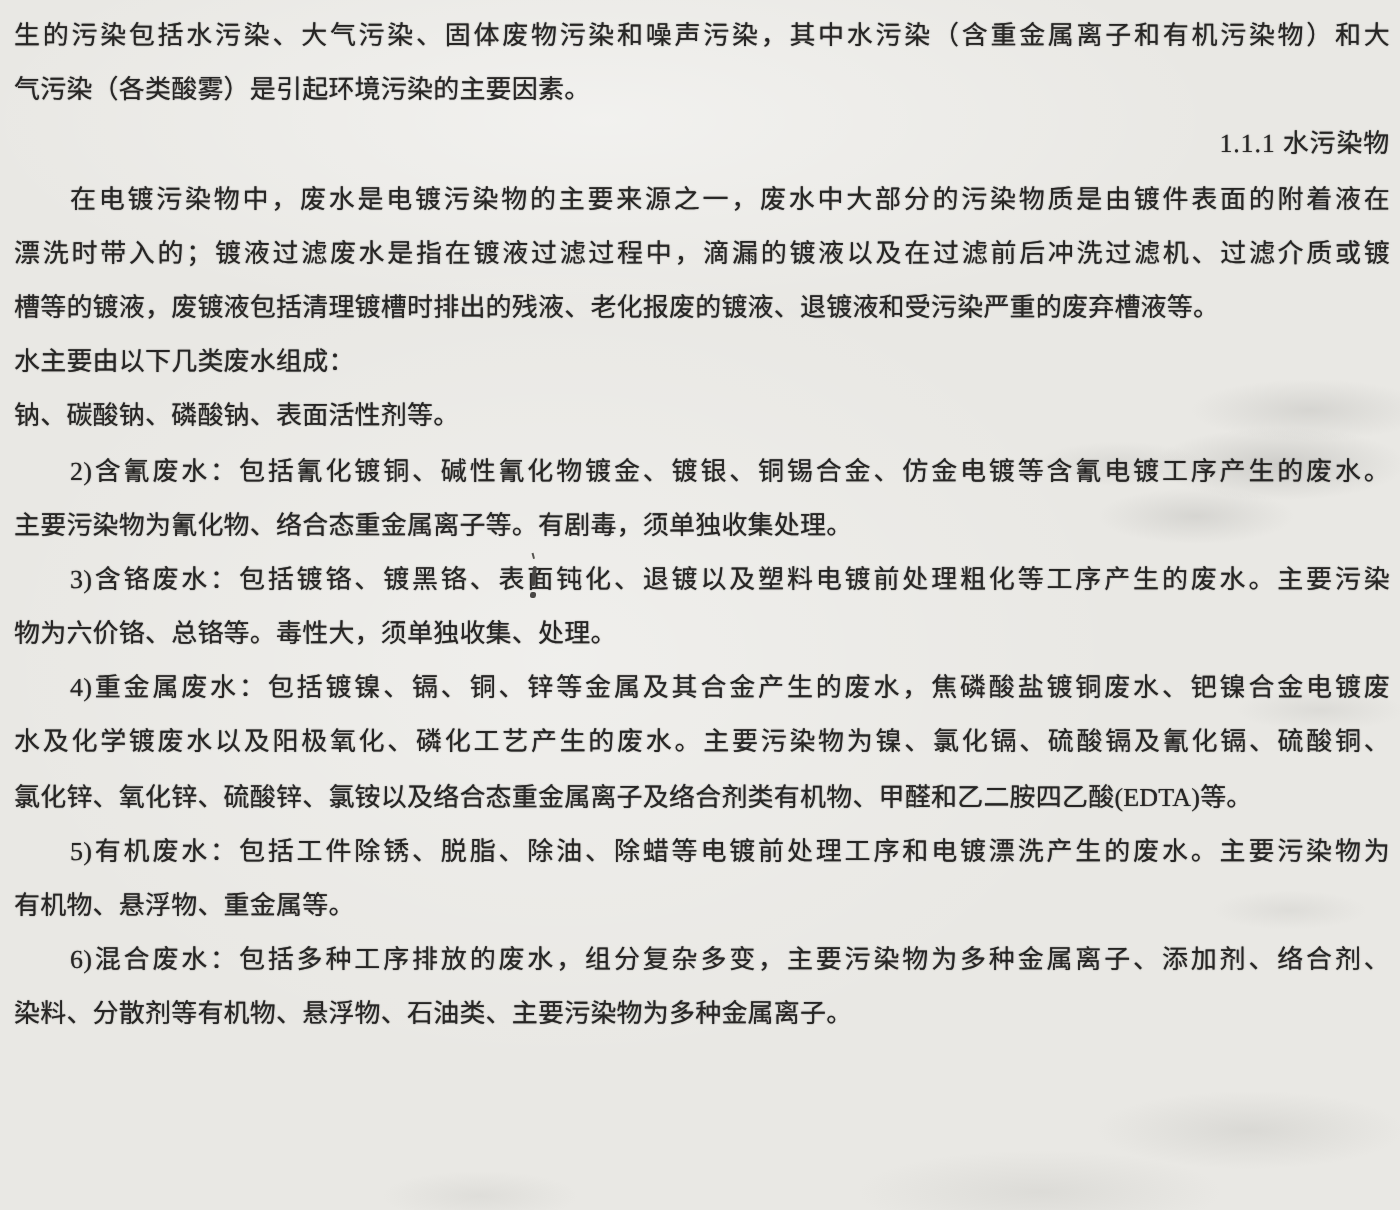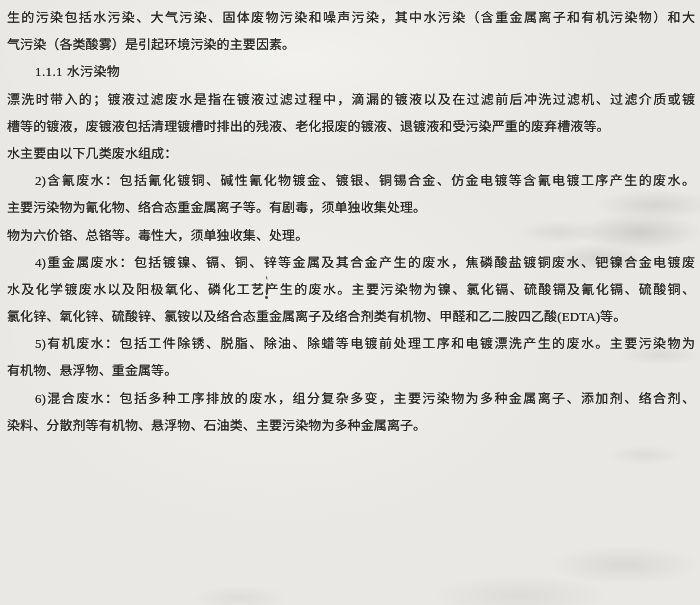--- a/index.html
+++ b/index.html
@@ -47,20 +47,21 @@
     white-space: normal;
     text-align: justify;
     text-align-last: justify;
     text-justify: inter-character;
   }
   .line.indent {
     padding-left: 28px;
   }
   .line.heading {
     letter-spacing: 0.4px;
+    text-align: right;
   }
   
   .ink-mark {
     position: absolute;
     left: 266px;
     top: 283px;
     width: 2px;
     height: 10px;
     background: #4a4846;
     border-radius: 1px;
@@ -88,25 +89,28 @@
   }
 </style>
 </head>
 <body>
 
 <div class="page">
   <div class="text-block">
       <div class="line fill">生的污染包括水污染、大气污染、固体废物污染和噪声污染，其中水污染（含重金属离子和有机污染物）和大</div>
       <div class="line">气污染（各类酸雾）是引起环境污染的主要因素。</div>
       <div class="line indent heading">1.1.1 水污染物</div>
+      <div class="line indent fill">在电镀污染物中，废水是电镀污染物的主要来源之一，废水中大部分的污染物质是由镀件表面的附着液在</div>
       <div class="line fill">漂洗时带入的；镀液过滤废水是指在镀液过滤过程中，滴漏的镀液以及在过滤前后冲洗过滤机、过滤介质或镀</div>
       <div class="line">槽等的镀液，废镀液包括清理镀槽时排出的残液、老化报废的镀液、退镀液和受污染严重的废弃槽液等。</div>
       <div class="line">水主要由以下几类废水组成：</div>
+      <div class="line">钠、碳酸钠、磷酸钠、表面活性剂等。</div>
       <div class="line indent fill">2)含氰废水：包括氰化镀铜、碱性氰化物镀金、镀银、铜锡合金、仿金电镀等含氰电镀工序产生的废水。</div>
       <div class="line">主要污染物为氰化物、络合态重金属离子等。有剧毒，须单独收集处理。</div>
+      <div class="line indent fill">3)含铬废水：包括镀铬、镀黑铬、表面钝化、退镀以及塑料电镀前处理粗化等工序产生的废水。主要污染</div>
       <div class="line">物为六价铬、总铬等。毒性大，须单独收集、处理。</div>
       <div class="line indent fill">4)重金属废水：包括镀镍、镉、铜、锌等金属及其合金产生的废水，焦磷酸盐镀铜废水、钯镍合金电镀废</div>
       <div class="line fill">水及化学镀废水以及阳极氧化、磷化工艺产生的废水。主要污染物为镍、氯化镉、硫酸镉及氰化镉、硫酸铜、</div>
       <div class="line">氯化锌、氧化锌、硫酸锌、氯铵以及络合态重金属离子及络合剂类有机物、甲醛和乙二胺四乙酸(EDTA)等。</div>
       <div class="line indent fill">5)有机废水：包括工件除锈、脱脂、除油、除蜡等电镀前处理工序和电镀漂洗产生的废水。主要污染物为</div>
       <div class="line">有机物、悬浮物、重金属等。</div>
       <div class="line indent fill">6)混合废水：包括多种工序排放的废水，组分复杂多变，主要污染物为多种金属离子、添加剂、络合剂、</div>
       <div class="line">染料、分散剂等有机物、悬浮物、石油类、主要污染物为多种金属离子。</div>
     </div>
   <span class="ink-mark"></span>

